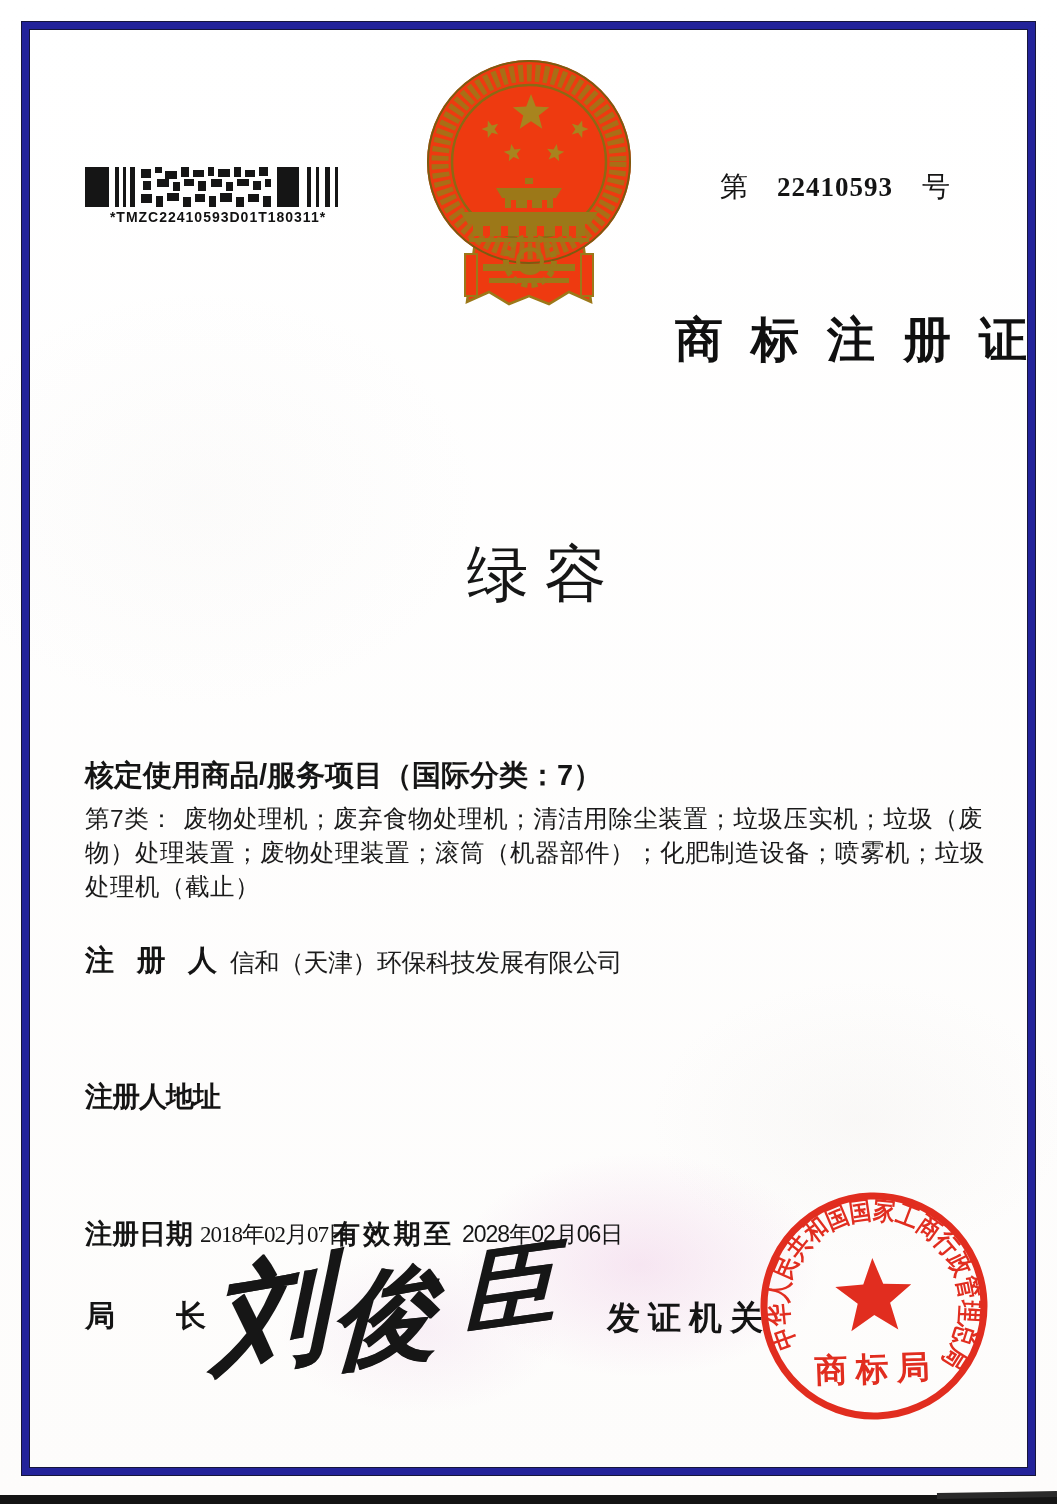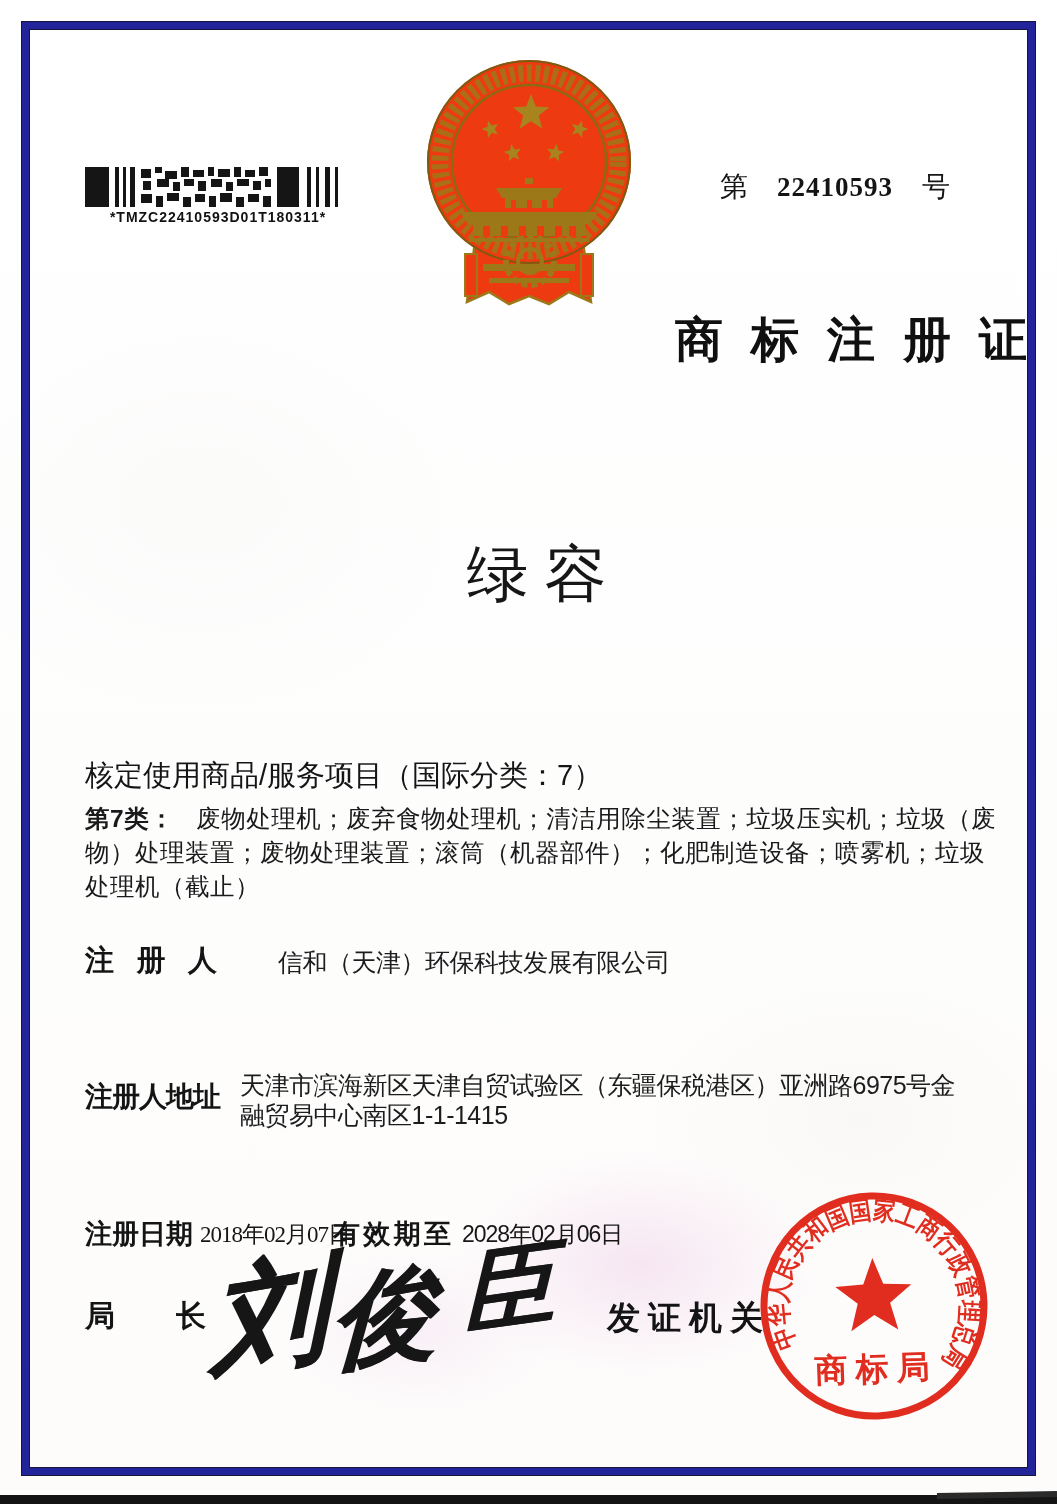--- a/index.html
+++ b/index.html
@@ -30,27 +30,27 @@
   .cert-no { position:absolute; left:720px; top:168px; width:230px; display:flex; justify-content:space-between; align-items:baseline; font-family:"Liberation Serif", serif; font-size:28px; color:#141414; }
   .cert-no .num { font-size:27px; letter-spacing:1px;font-weight:bold; }
 
   
   .emblem { position:absolute; left:416px; top:58px; }
 
   .title { position:absolute; left:22px; top:308px; width:1013px; text-align:right; font-family:"Liberation Serif", serif; font-weight:bold; font-size:48px; letter-spacing:8px; color:#101010; }
 
   .trademark { position:absolute; left:22px; top:532px; width:1013px; text-align:center; font-family:"Liberation Serif", serif; font-weight:500; font-size:62px; letter-spacing:16px; padding-left:32px; color:#161616; }
 
-  .goods-heading { position:absolute; left:85px; top:756px; font-size:29px; font-weight:normal; color:#151515; }
+  .goods-heading { position:absolute; left:85px; top:756px; font-size:29px; font-weight:bold; color:#151515; }
   .goods-items { position:absolute; left:85px; top:802px; width:918px; font-size:24.5px; line-height:34px; color:#1a1a1a; letter-spacing:.5px; }
-  .goods-items .class-label { font-weight:bold; margin-right:22px; }
+  .goods-items .class-label { font-weight:normal; margin-right:9px; }
 
   .spread-label { position:absolute; display:flex; justify-content:space-between; font-weight:bold; color:#141414; }
   .reg-label   { left:85px; top:941px; width:132px; font-size:29px; }
-  .reg-value   { position:absolute; left:230px; top:946px; font-size:25px; letter-spacing:-.5px; color:#1c1c1c;margin-left:48px; }
+  .reg-value   { position:absolute; left:230px; top:946px; font-size:25px; letter-spacing:-.5px; color:#1c1c1c; }
 
   .addr-label  { position:absolute; left:85px; top:1070px; font-size:28px; font-weight:bold; letter-spacing:-1px; color:#141414;margin-top:8px; }
   .addr-value  { position:absolute; left:240px; top:1070px; width:732px; font-size:25px; line-height:30px; letter-spacing:-.5px; color:#1c1c1c; }
 
   .regdate-label { left:85px; top:1216px; width:104px; font-size:27px; }
   .regdate-value { position:absolute; left:200px; top:1219px; font-size:23px; letter-spacing:-1px; font-family:"Liberation Serif", serif; color:#161616; }
   .valid-label   { left:333px; top:1216px; width:118px; font-size:27px; }
   .valid-value   { position:absolute; left:462px; top:1219px; font-size:23px; letter-spacing:-1px; font-family:Liberation Sans, sans-serif; color:#161616; }
 
   .director-1 { position:absolute; left:85px;  top:1296px; font-size:30px; font-weight:bold; color:#141414; }
@@ -181,21 +181,20 @@
   </p>
 
   <div class="spread-label reg-label">
     <span>注</span>
     <span>册</span>
     <span>人</span>
   </div>
   <div class="reg-value">信和（天津）环保科技发展有限公司</div>
 
   <div class="addr-label">注册人地址</div>
-  <div class="addr-value">天津市滨海新区天津自贸试验区（东疆保税港区）亚洲路6975号金融贸易中心南区1-1-1415</div>
 
   <div class="spread-label regdate-label">
     <span>注</span>
     <span>册</span>
     <span>日</span>
     <span>期</span>
   </div>
   <div class="regdate-value">2018年02月07日</div>
   <div class="spread-label valid-label">
     <span>有</span>

